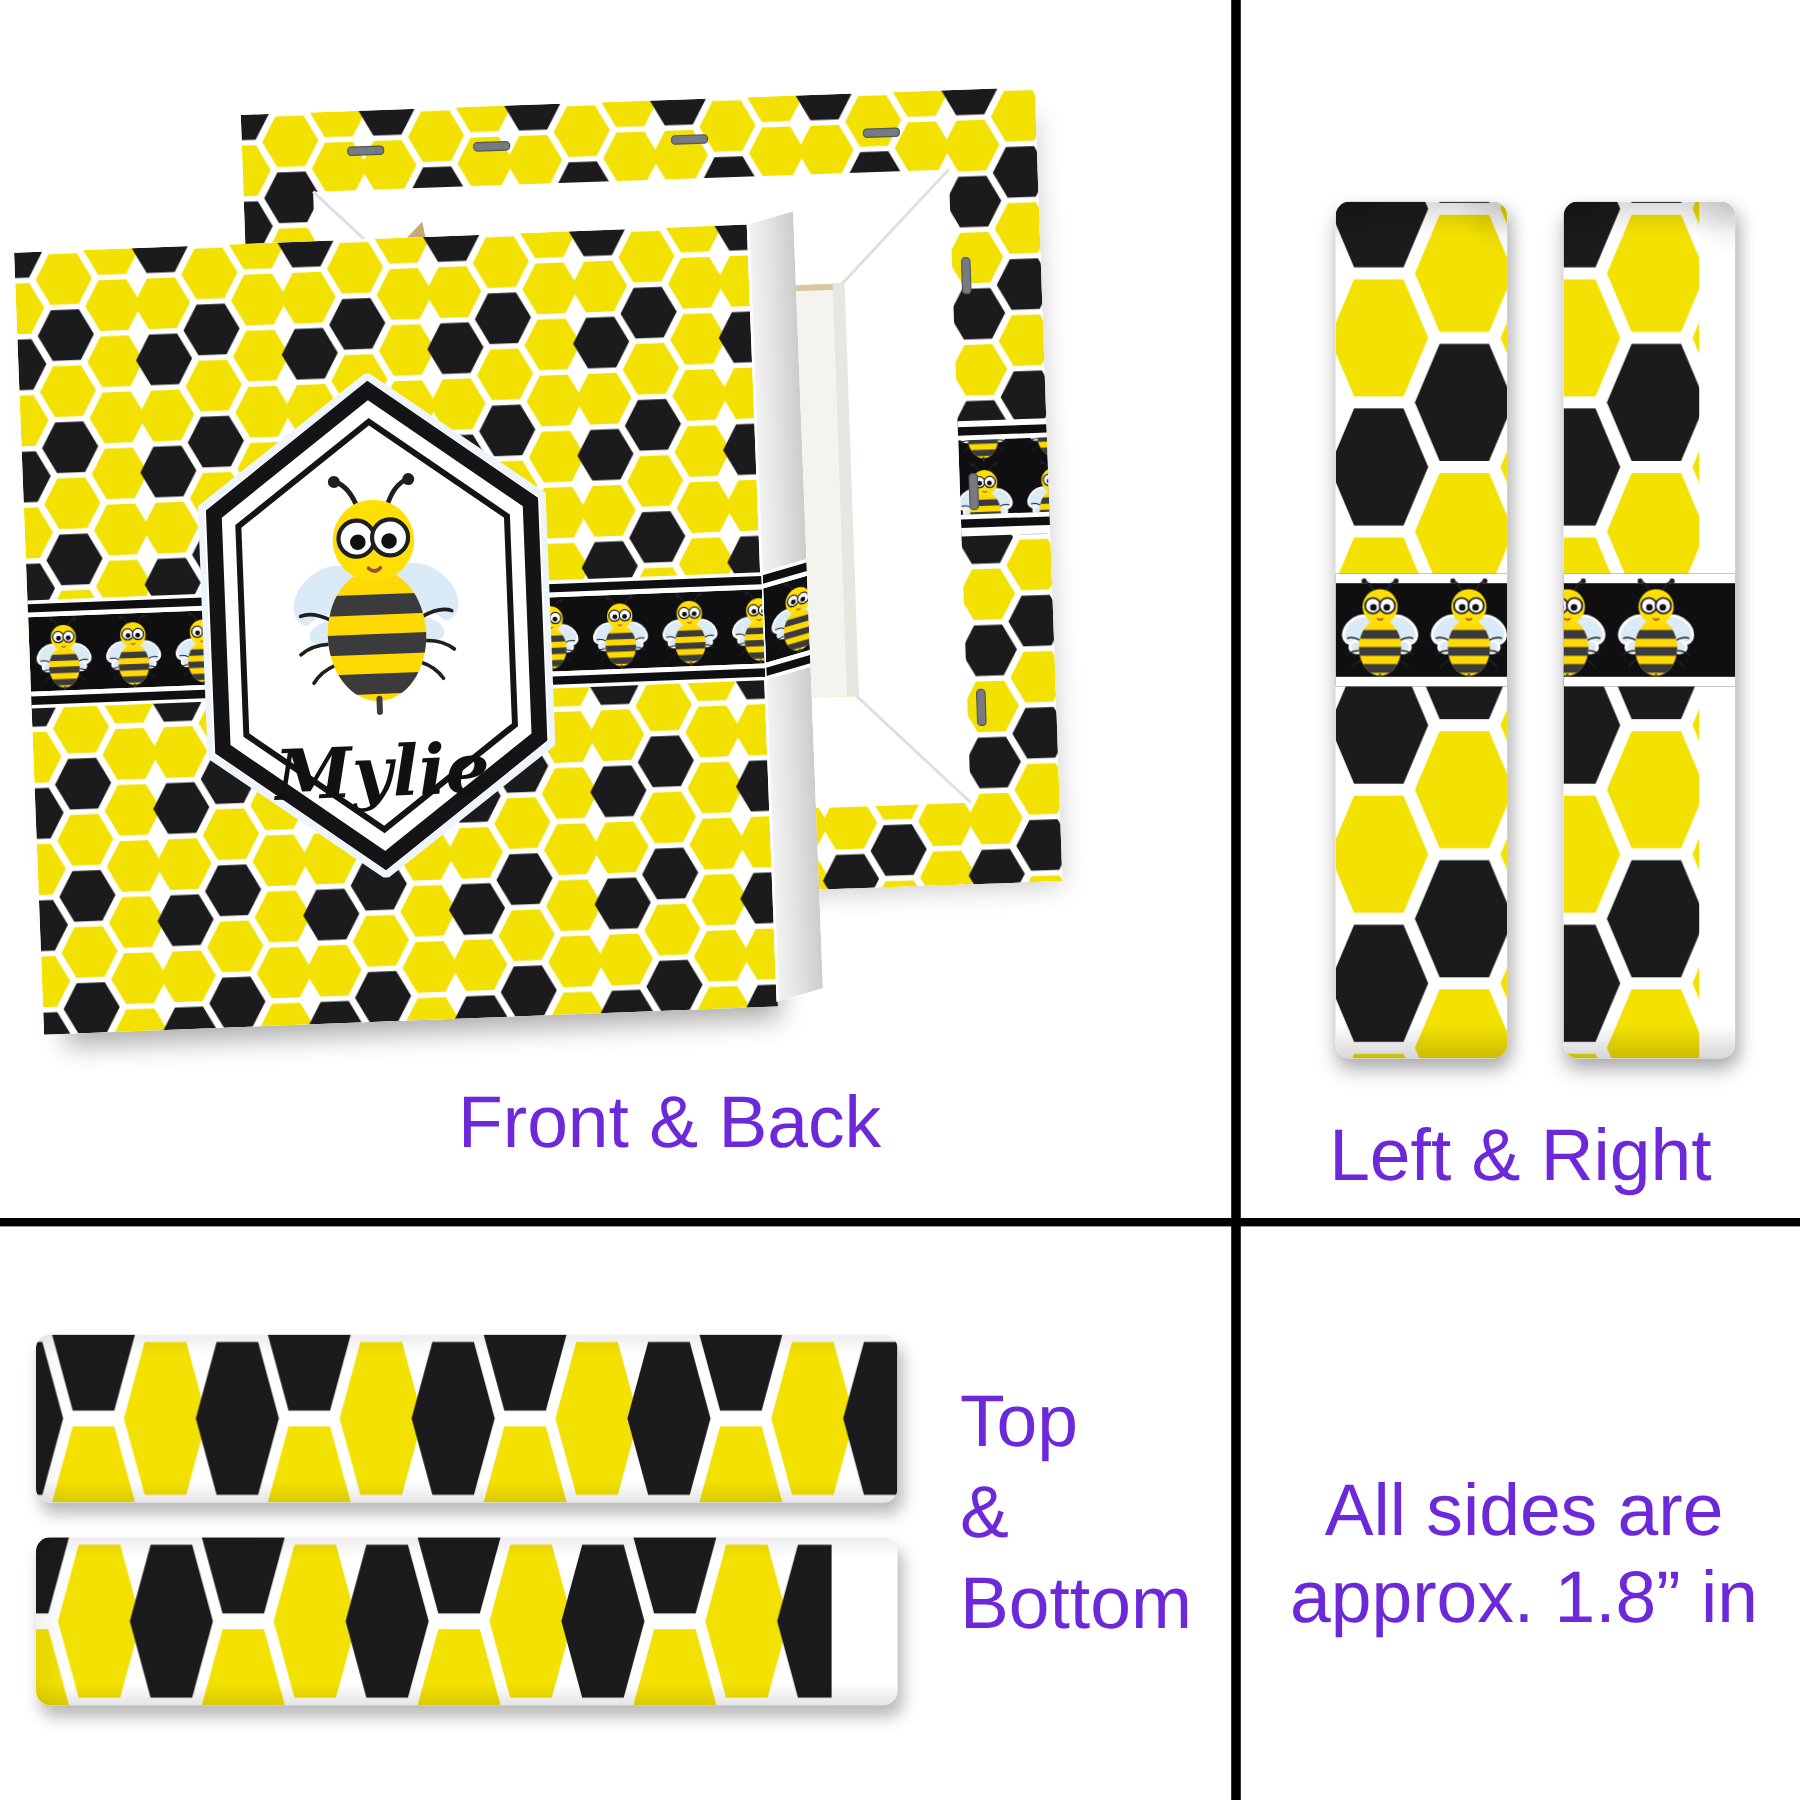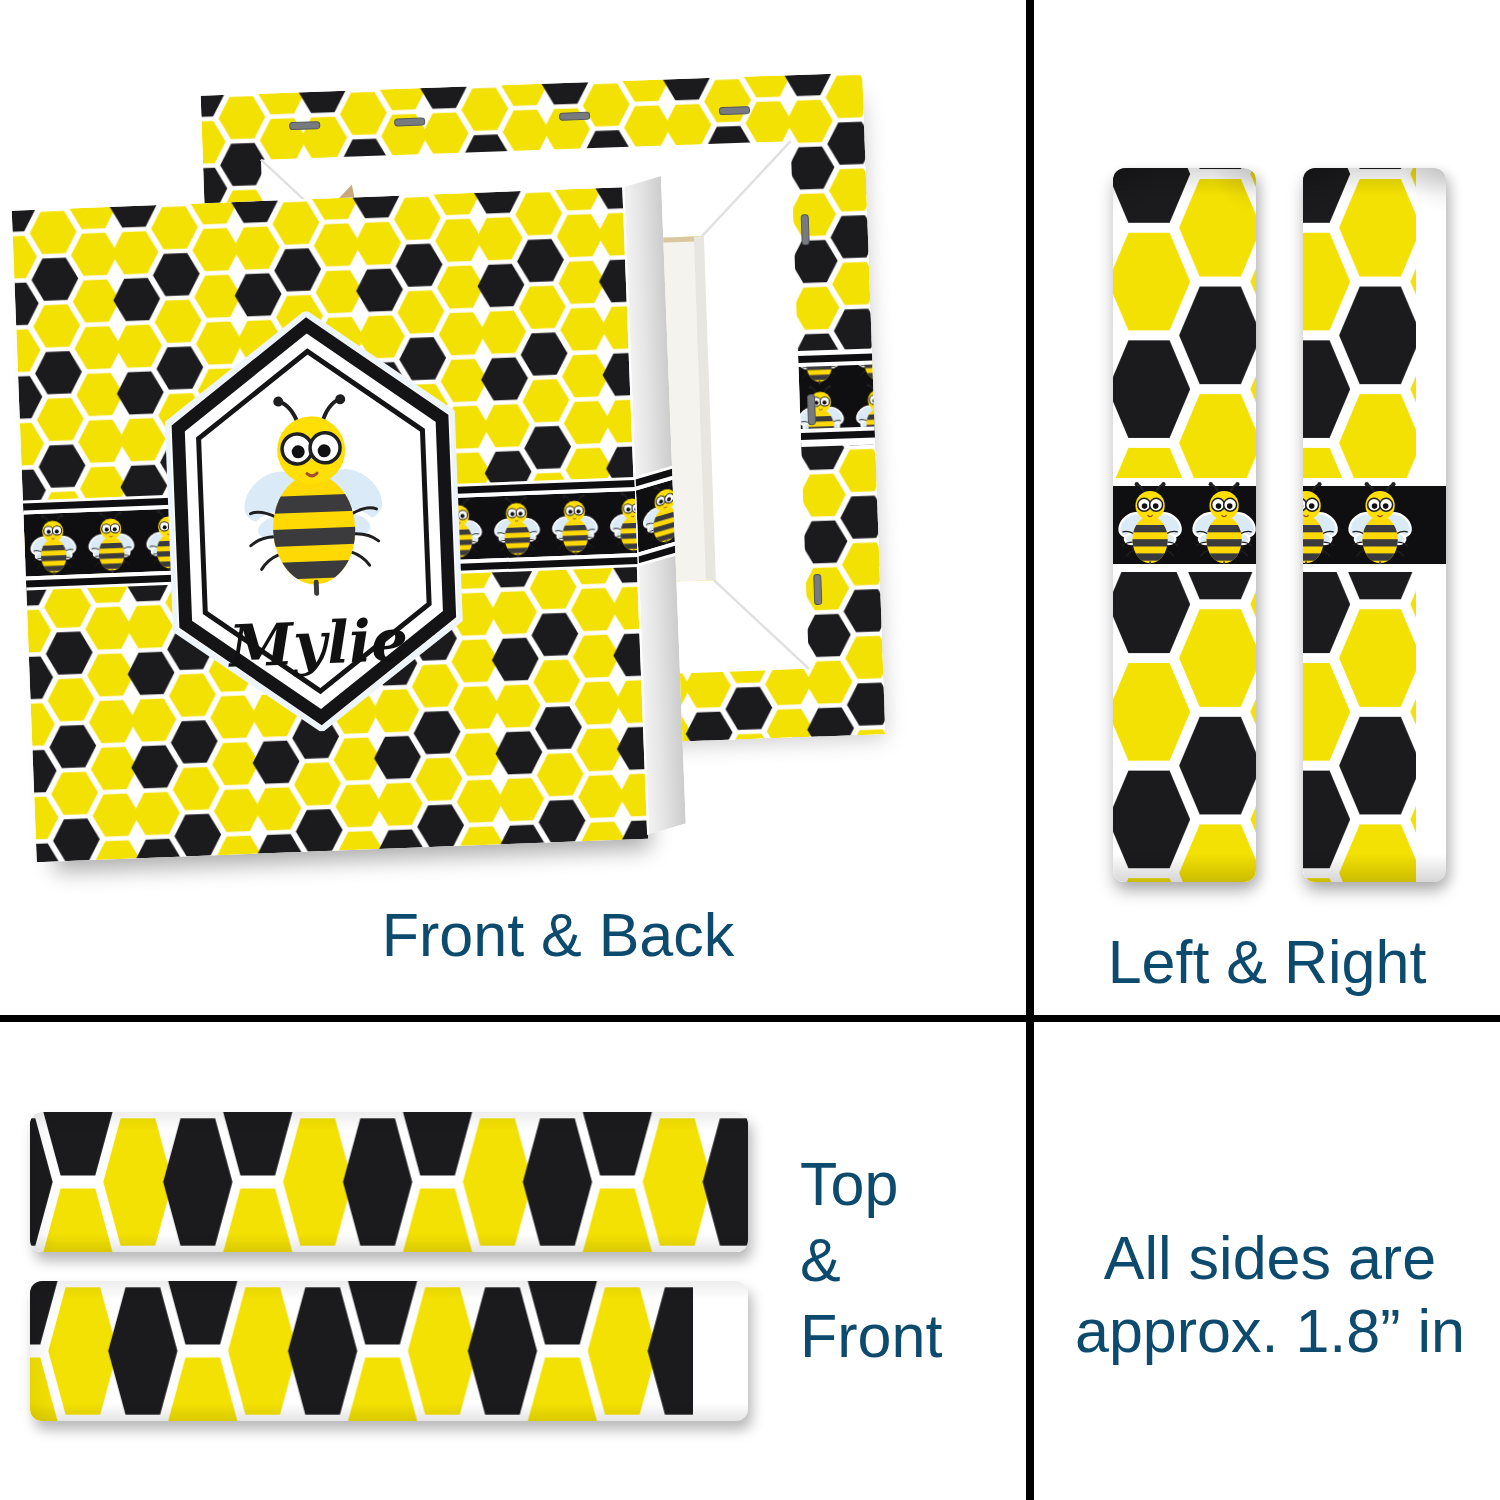--- a/index.html
+++ b/index.html
@@ -8,21 +8,21 @@
     background:#ffffff;font-family:"Liberation Sans",sans-serif;color:#000;
   }
   .abs{position:absolute;}
   .abs-fill{position:absolute;left:0;top:0;width:100%;height:100%;}
 
   
   .divider-v{position:absolute;left:1026px;top:0;width:8px;height:1500px;background:#000;}
   .divider-h{position:absolute;left:0;top:1015px;width:1500px;height:7px;background:#000;}
 
   
-  .label{position:absolute;font-size:61px;line-height:74px;color:#0c4a6e;white-space:nowrap;}
+  .label{position:absolute;font-size:61px;line-height:74px;color:#6d28d9;white-space:nowrap;}
   .label-frontback{left:158px;top:898px;width:800px;text-align:center;}
   .label-leftright{left:1034px;top:898px;width:462px;text-align:center;}
   .label-topbottom{left:800px;top:1146px;text-align:left;line-height:76px;}
   .label-note{left:1040px;top:1198px;width:460px;text-align:center;line-height:73px;white-space:normal;}
 
   
   .band{position:absolute;left:0;right:0;background:#fff;padding:3px 0;
         display:flex;flex-direction:column;gap:4px;z-index:2;}
   .band-line{height:7px;background:#0f0f12;}
   .band-main{height:62px;width:100%;display:block;}
@@ -278,21 +278,21 @@
     </svg>
   </div>
   <div class="hstrip s2" style="top:259px;">
     <svg class="abs-fill">
       <rect width="100%" height="100%" fill="url(#pt)" transform="translate(-55 0)"></rect>
     </svg>
   </div>
   <div class="label label-topbottom" style="top:124px;">
     <div>Top</div>
     <div>&amp;</div>
-    <div>Front</div>
+    <div>Bottom</div>
   </div>
 </div>
 
 <div class="abs" style="left:1034px;top:1022px;width:466px;height:478px;margin-top:24px;">
   <div class="label label-note" style="left:6px;top:176px;">
     <div>All sides are</div>
     <div>approx. 1.8” in</div>
   </div>
 </div>
 

